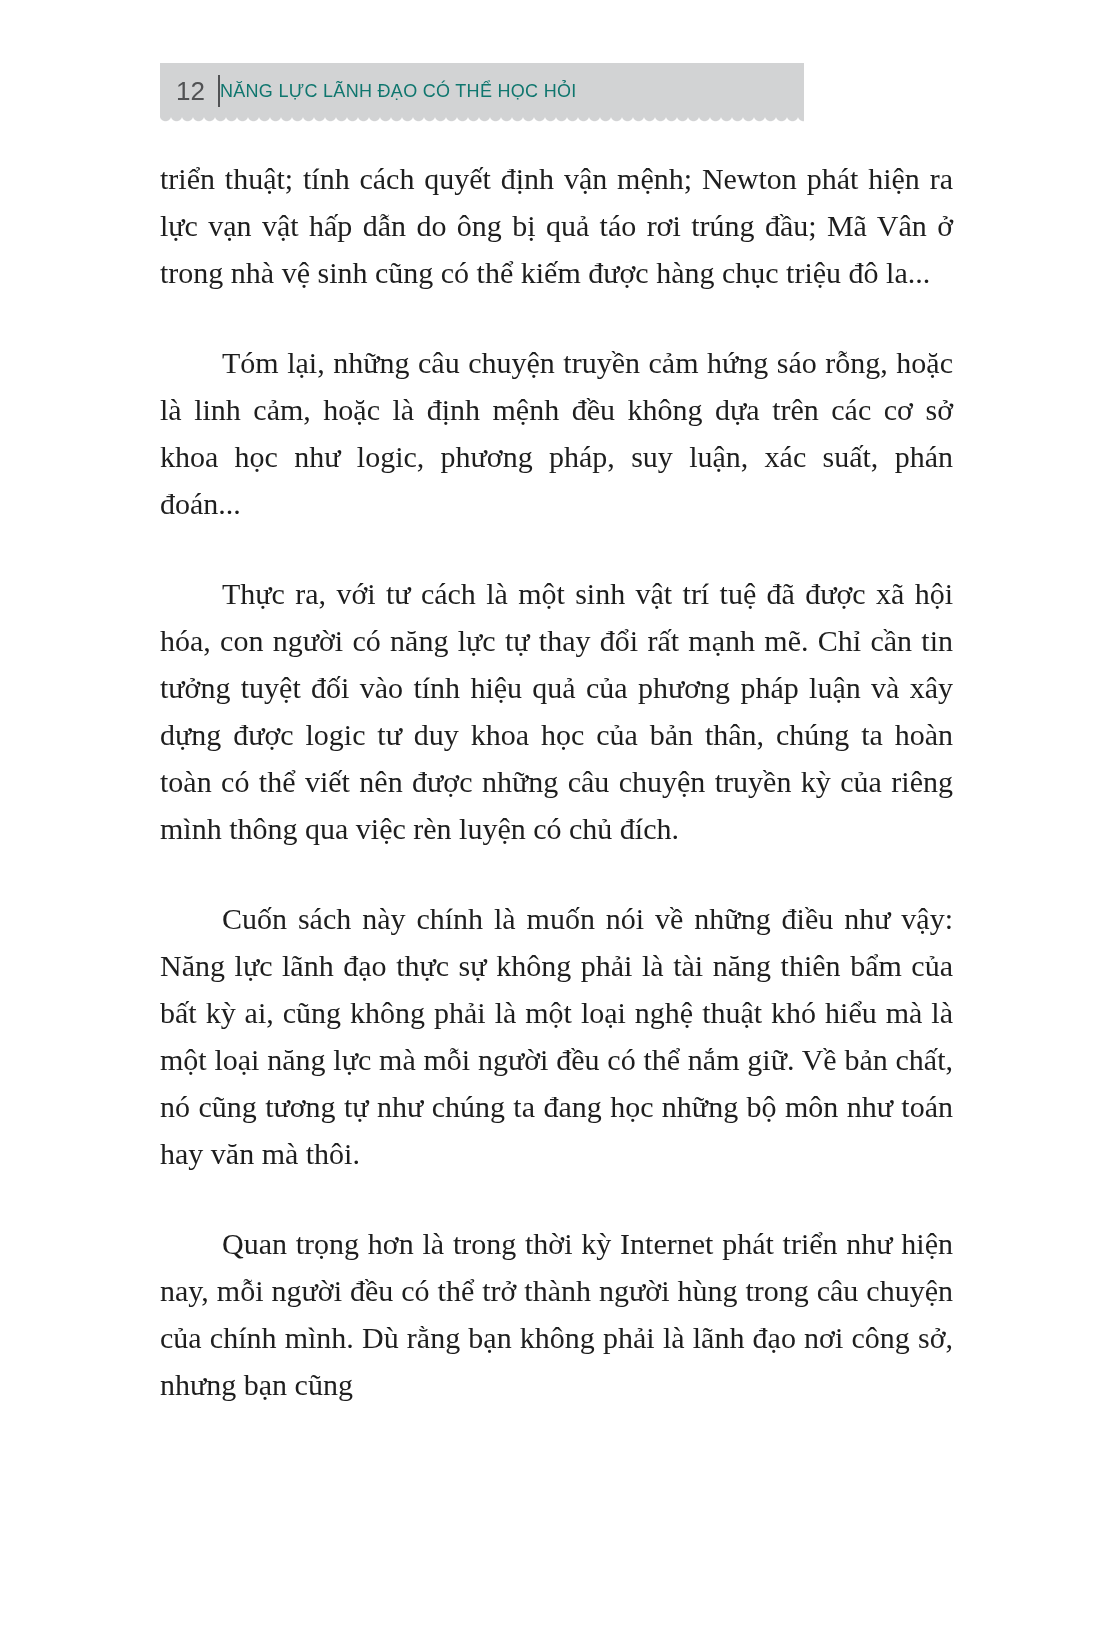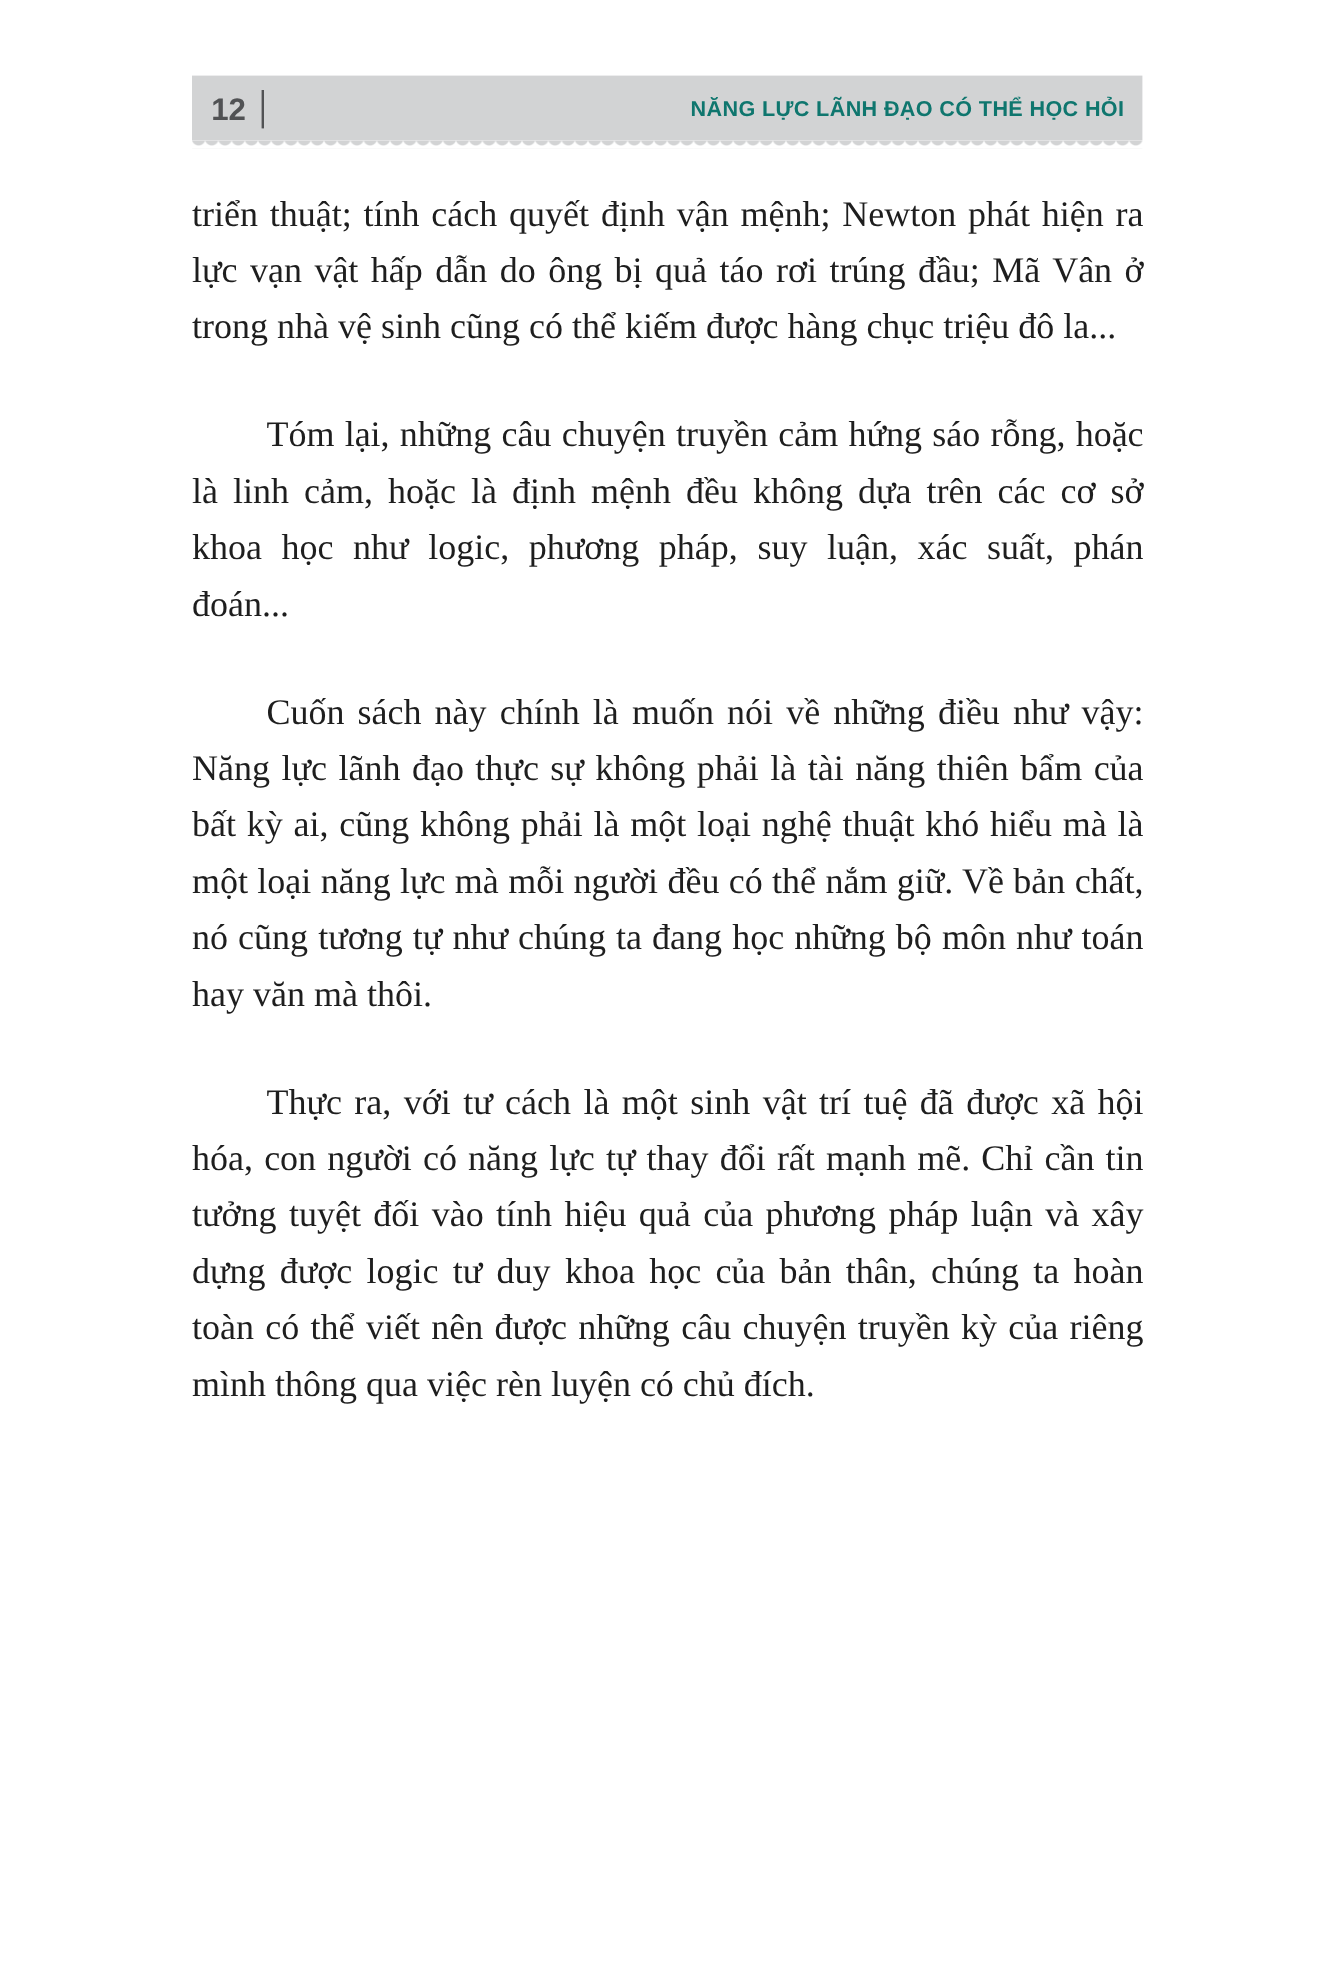--- a/index.html
+++ b/index.html
@@ -9,30 +9,29 @@
     height: 1646px;
     background: #ffffff;
     overflow: hidden;
     font-family: "Liberation Serif", "DejaVu Serif", serif;
   }
   
   .running-header {
     position: absolute;
     left: 160px;
     top: 63px;
-    width: 792px;
+    width: 644px;
     height: 54px;
     background: #d2d3d4;
     box-sizing: border-box;
     display: flex;
     align-items: center;
-    justify-content: space-between;
+    justify-content: flex-start;
     padding: 2px 15px 0 16px;
     font-family: "Liberation Sans", "DejaVu Sans", sans-serif;
-    font-weight: bold;
   }
   .running-header .scallop-edge {
     position: absolute;
     left: 0;
     top: 100%;
     width: 100%;
     height: 7px;
     background-image: radial-gradient(circle at 5.5px -1.5px, #d2d3d4 5.2px, rgba(210,211,212,0) 6.2px);
     background-size: 11px 7px;
     background-repeat: repeat-x;
@@ -85,17 +84,18 @@
       <span>12</span>
       <span class="sep"></span>
     </div>
     <div class="running-title">NĂNG LỰC LÃNH ĐẠO CÓ THỂ HỌC HỎI</div>
     <div class="scallop-edge"></div>
   </div>
 
   <div class="body-text">
       <p>triển thuật; tính cách quyết định vận mệnh; Newton phát hiện ra lực vạn vật hấp dẫn do ông bị quả táo rơi trúng đầu; Mã Vân ở trong nhà vệ sinh cũng có thể kiếm được hàng chục triệu đô la...</p>
       <p class="indent">Tóm lại, những câu chuyện truyền cảm hứng sáo rỗng, hoặc là linh cảm, hoặc là định mệnh đều không dựa trên các cơ sở khoa học như logic, phương pháp, suy luận, xác suất, phán đoán...</p>
+      <p class="indent">Thực ra, với tư cách là một sinh vật trí tuệ đã được xã hội hóa, con người có năng lực tự thay đổi rất mạnh mẽ. Chỉ cần tin tưởng tuyệt đối vào tính hiệu quả của phương pháp luận và xây dựng được logic tư duy khoa học của bản thân, chúng ta hoàn toàn có thể viết nên được những câu chuyện truyền kỳ của riêng mình thông qua việc rèn luyện có chủ đích.</p>
       <p class="indent">Cuốn sách này chính là muốn nói về những điều như vậy: Năng lực lãnh đạo thực sự không phải là tài năng thiên bẩm của bất kỳ ai, cũng không phải là một loại nghệ thuật khó hiểu mà là một loại năng lực mà mỗi người đều có thể nắm giữ. Về bản chất, nó cũng tương tự như chúng ta đang học những bộ môn như toán hay văn mà thôi.</p>
-      <p class="indent">Thực ra, với tư cách là một sinh vật trí tuệ đã được xã hội hóa, con người có năng lực tự thay đổi rất mạnh mẽ. Chỉ cần tin tưởng tuyệt đối vào tính hiệu quả của phương pháp luận và xây dựng được logic tư duy khoa học của bản thân, chúng ta hoàn toàn có thể viết nên được những câu chuyện truyền kỳ của riêng mình thông qua việc rèn luyện có chủ đích.</p>
+      <p class="indent">Quan trọng hơn là trong thời kỳ Internet phát triển như hiện nay, mỗi người đều có thể trở thành người hùng trong câu chuyện của chính mình. Dù rằng bạn không phải là lãnh đạo nơi công sở, nhưng bạn cũng</p>
     </div>
 
 </div>
 
 </body></html>

